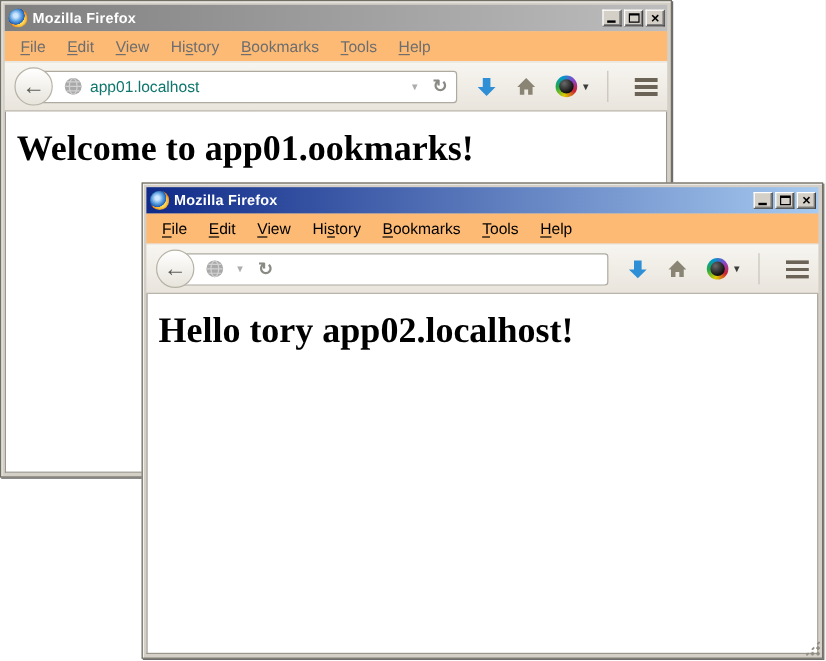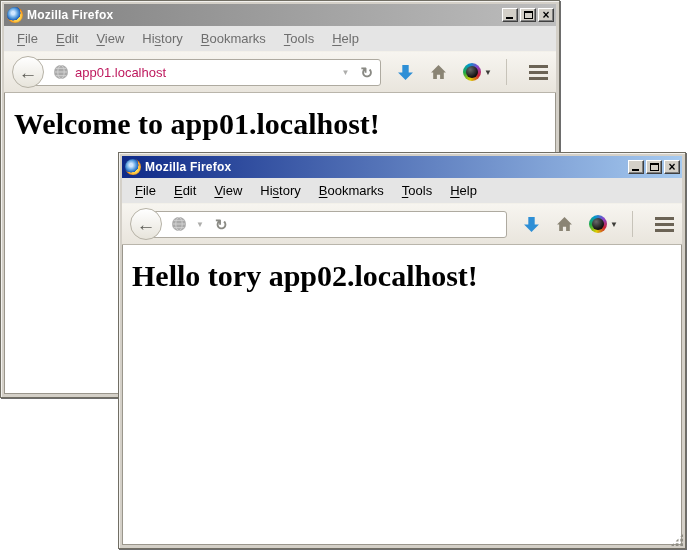--- a/index.html
+++ b/index.html
@@ -53,21 +53,21 @@
     position: relative; cursor: default;
   }
   .glyph-min { position:absolute; left:3px; bottom:2px; width:7px; height:2px; background:#000; }
   .glyph-max { width:9px; height:8px; border:1px solid #000; border-top:2px solid #000; }
   .glyph-close { font-size: 12px; font-weight: bold; color:#000; line-height: 10px; font-family:"Liberation Sans",sans-serif; }
 
   
   .menubar {
     height: 25px; flex: 0 0 25px;
     display: flex; align-items: center;
-    background: #e5e5e5;
+    background: #fdba74;
     padding: 0 4px; font-size: 13px;
   }
   .menu-item { padding: 3px 9px; white-space: nowrap; cursor: default; }
   .win-front .menu-item { color: #000000; }
   .win-back  .menu-item { color: #6e6e6e; }
   .menu-item u { text-decoration: underline; text-underline-offset: 2px; }
 
   
   .navbar {
     height: 42px; flex: 0 0 42px;
@@ -87,21 +87,21 @@
   }
   .urlbar {
     flex: 1; height: 27px;
     margin-left: -14px; padding: 0 7px 0 22px;
     background: #ffffff;
     border: 1px solid #aeaaa0; border-radius: 3px;
     display: flex; align-items: center; gap: 6px;
     min-width: 0;
   }
   .globe-icon { width: 16px; height: 16px; flex: 0 0 16px; }
-  .url-text { flex: 1; font-size: 13px; color: #be185d; white-space: nowrap; overflow: hidden; }
+  .url-text { flex: 1; font-size: 13px; color: #0f766e; white-space: nowrap; overflow: hidden; }
   .url-drop { color: #adadab; font-size: 8px; padding: 0 3px; }
   .reload { color: #8a8a84; font-size: 15px; font-weight: bold; line-height: 1; padding-left: 2px; }
 
   .tool-icons { display: flex; align-items: center; margin-left: 10px; }
   .tool-gap { margin-left: 16px; }
   .dl-arrow svg, .home-icon svg { display: block; }
   .wheel-wrap { display: flex; align-items: center; gap: 3px; }
   .wheel {
     width: 18px; height: 18px; border-radius: 50%;
     background: conic-gradient(from 120deg, #cc2233, #ddcc00, #22aa44, #0099cc, #8844cc, #cc2233);
@@ -203,21 +203,21 @@
         <span class="wheel"></span>
         <span class="wheel-caret">▼</span>
       </span>
       <span class="nav-sep"></span>
       <span class="tool-icons">
         <span class="hamburger"></span>
       </span>
     </div>
 
     <div class="content">
-      <h1>Welcome to app01.localhost!</h1>
+      <h1>Welcome to app01.ookmarks!</h1>
     </div>
   </div>
 
   <div class="win win-front">
     <div class="titlebar">
       <span class="fx-logo"></span>
       <span class="title-text">Mozilla Firefox</span>
       <span class="winbtns">
         <span class="winbtn">
             <span class="glyph-min"></span>

